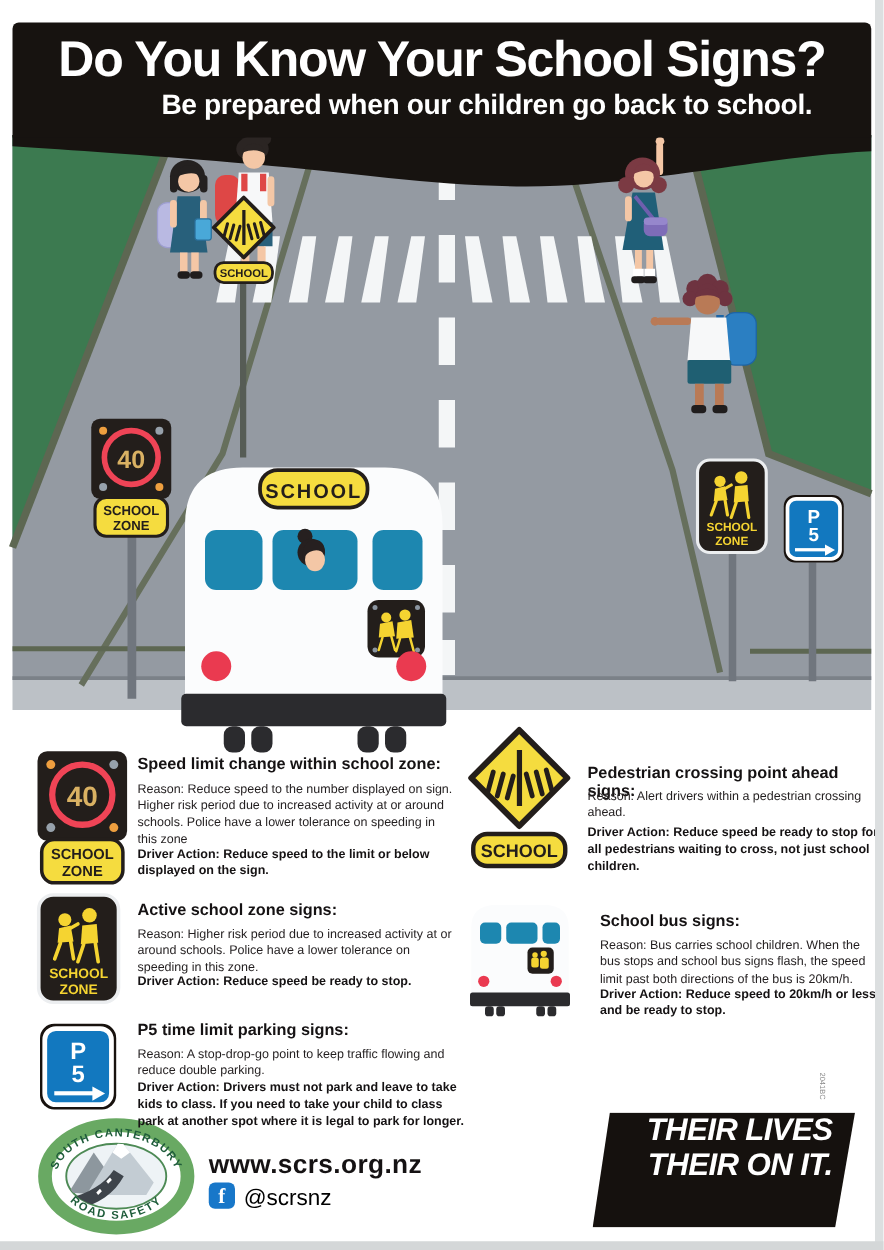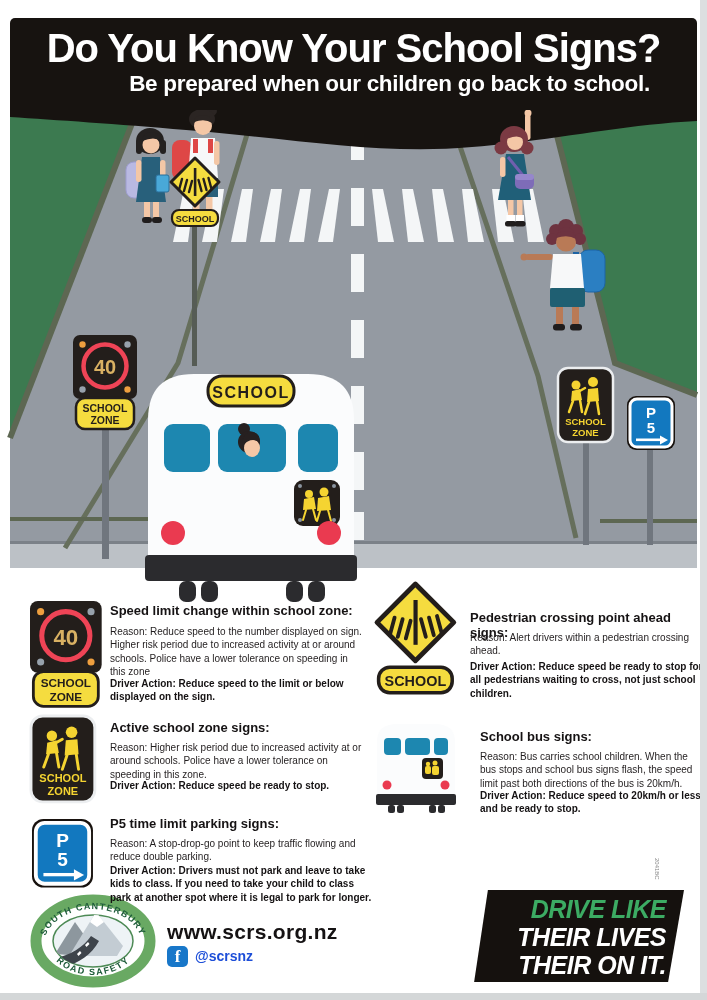--- a/index.html
+++ b/index.html
@@ -10,21 +10,21 @@
   #header-band{position:absolute;left:10px;top:18px;width:687px;height:92px;background:#171310;
                border-radius:5px 5px 0 0;z-index:2;}
   .hdr-title{width:687px;text-align:center;color:#fff;font-weight:bold;font-size:40px;letter-spacing:-1px;}
   .hdr-sub{width:687px;text-align:center;color:#fff;font-weight:bold;font-size:22.5px;letter-spacing:-0.3px;padding-left:36px;}
   .sec-h{font-size:13px;font-weight:bold;color:#151213;line-height:15px;}
   .sec-b{font-size:10px;line-height:13.4px;color:#221e1f;}
   .sec-a{font-size:10px;line-height:13.4px;color:#151213;font-weight:bold;}
   .website{font-size:21px;font-weight:bold;color:#151213;letter-spacing:0.3px;}
   .fb-ic{width:21px;height:21px;background:#1877c9;border-radius:5px;color:#fff;text-align:center;
          font-weight:bold;font-size:17px;line-height:21px;font-family:"Liberation Serif",serif;}
-  .fb-handle{font-size:14px;font-weight:bold;color:#1d4ed8;}
+  .fb-handle{font-size:18px;font-weight:normal;color:#000000;}
   #slogan{position:absolute;left:472px;top:890px;width:212px;height:92px;background:#15110e;
           clip-path:polygon(7.5% 0,100% 0,92.5% 100%,1% 100%);z-index:3;
           text-align:right;padding:0;box-sizing:border-box;}
   #slogan .l{font-style:italic;font-weight:bold;font-size:25px;line-height:28px;padding-right:18px;
              letter-spacing:-0.5px;white-space:nowrap;}
   #slogan .l1{color:#3cab63;margin-top:5px;}
   #slogan .l2{color:#ffffff;}
   #slogan .l3{color:#ffffff;}
   #print-code{position:absolute;left:660px;top:858px;font-size:6px;color:#8a8a8a;
               transform:rotate(90deg);transform-origin:left top;z-index:3;}
@@ -316,21 +316,20 @@
 
   <div class="txt sec-h" style="left:480px;top:729px;width:220px;">School bus signs:</div>
   <div class="txt sec-b" style="left:480px;top:750px;width:226px;">Reason: Bus carries school children. When the bus stops and school bus signs flash, the speed limit past both directions of the bus is 20km/h.</div>
   <div class="txt sec-a" style="left:480px;top:789px;width:226px;">Driver Action: Reduce speed to 20km/h or less and be ready to stop.</div>
 
   <div class="txt website" style="left:167px;top:920px;">www.scrs.org.nz</div>
   <div class="txt fb-ic" style="left:167px;top:946px;">f</div>
   <div class="txt fb-handle" style="left:195px;top:948px;">@scrsnz</div>
 
   <div id="slogan">
-    <div class="l l1">DRIVE LIKE</div>
     <div class="l l2">THEIR LIVES</div>
     <div class="l l3">THEIR ON IT.</div>
   </div>
 
   <div id="print-code">2041BC</div>
 
   <div class="scan-edge-r"></div>
   <div class="scan-edge-b"></div>
 </div>
 

